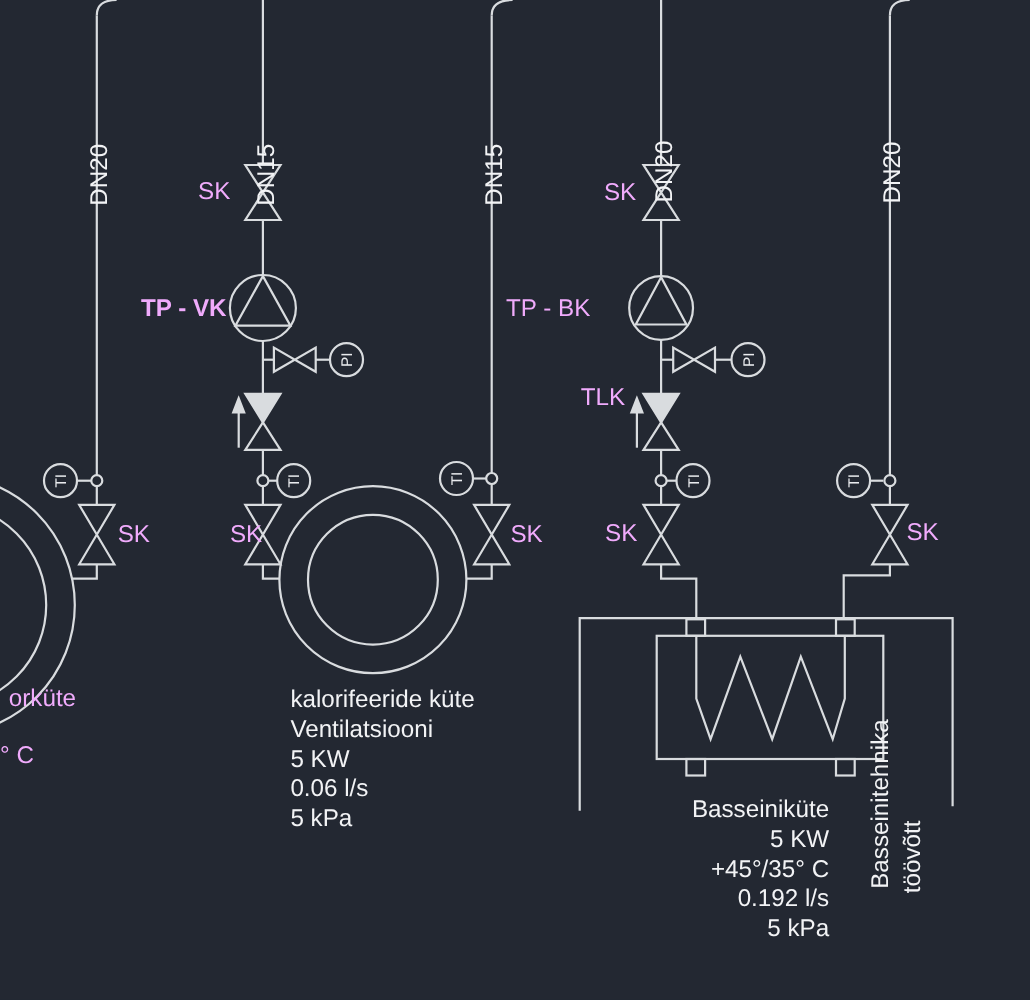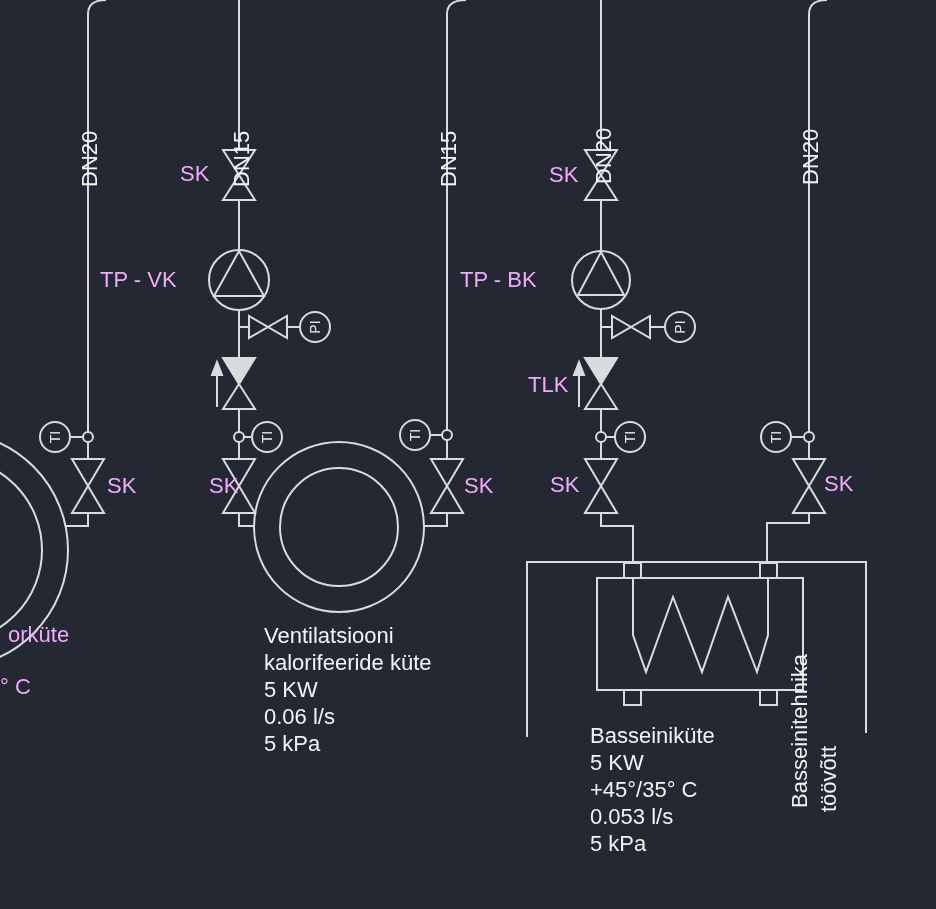--- a/index.html
+++ b/index.html
@@ -177,40 +177,40 @@
   <div class="vtext" style="left:824px;top:159px;">DN20</div>
 
   <div class="lbl" style="left:180px;top:161px;">SK</div>
   <div class="lbl" style="left:549px;top:162px;">SK</div>
   <div class="lbl" style="left:107px;top:473px;">SK</div>
   <div class="lbl" style="left:209px;top:473px;">SK</div>
   <div class="lbl" style="left:464px;top:473px;">SK</div>
   <div class="lbl" style="left:550px;top:472px;">SK</div>
   <div class="lbl" style="left:824px;top:471px;">SK</div>
 
-  <div class="lbl" style="left:528px;top:372px;">TLK</div>
-
-  <div class="lbl" style="left:100px;top:267px;width:106px;">TP - VK</div>
+  <div class="lbl" style="left:528px;top:348px;">TLK</div>
+
+  <div class="lbl" style="left:100px;top:267px;width:106px;text-align:right;font-weight:bold;">TP - VK</div>
   <div class="lbl" style="left:460px;top:267px;width:110px;text-align:left;">TP - BK</div>
 
   <div class="lbl" style="left:8px;top:622px;">orküte</div>
   <div class="lbl" style="left:0px;top:674px;">° C</div>
 
   <div class="block" style="left:264px;top:622px;">
+    <div>kalorifeeride küte</div>
     <div>Ventilatsiooni</div>
-    <div>kalorifeeride küte</div>
     <div>5 KW</div>
     <div>0.06 l/s</div>
     <div>5 kPa</div>
   </div>
 
-  <div class="block" style="left:590px;top:722px;">
+  <div class="block" style="left:629px;top:722px;text-align:right;">
     <div>Basseiniküte</div>
     <div>5 KW</div>
     <div>+45°/35° C</div>
-    <div>0.053 l/s</div>
+    <div>0.192 l/s</div>
     <div>5 kPa</div>
   </div>
 
   <div class="vtext" style="left:813px;top:782px;">Basseinitehnika</div>
   <div class="vtext" style="left:842px;top:786px;">töövõtt</div>
 
 </div>
 
 </body></html>

